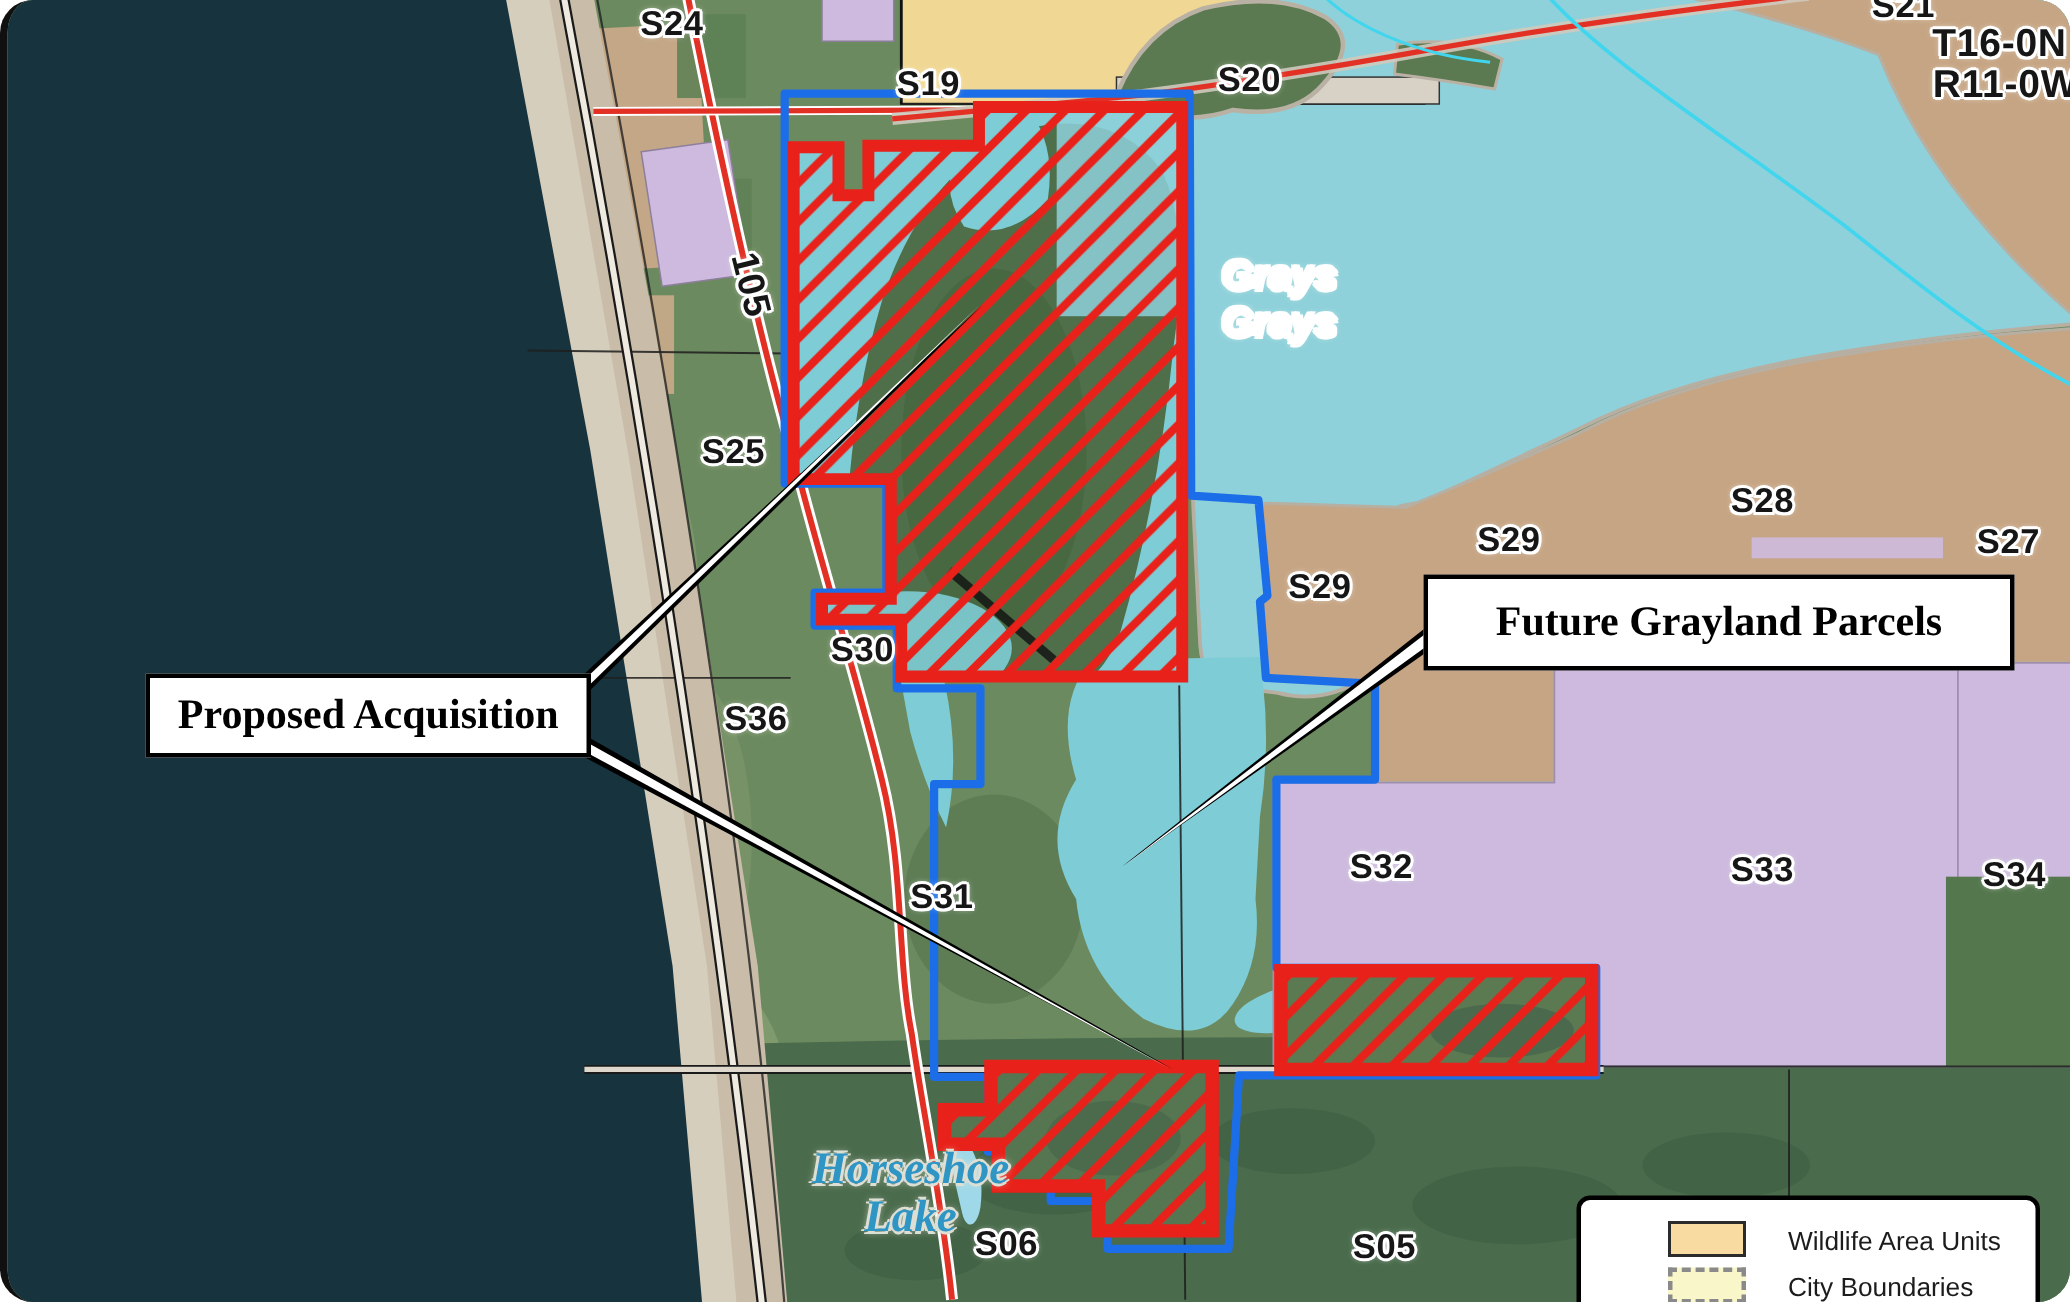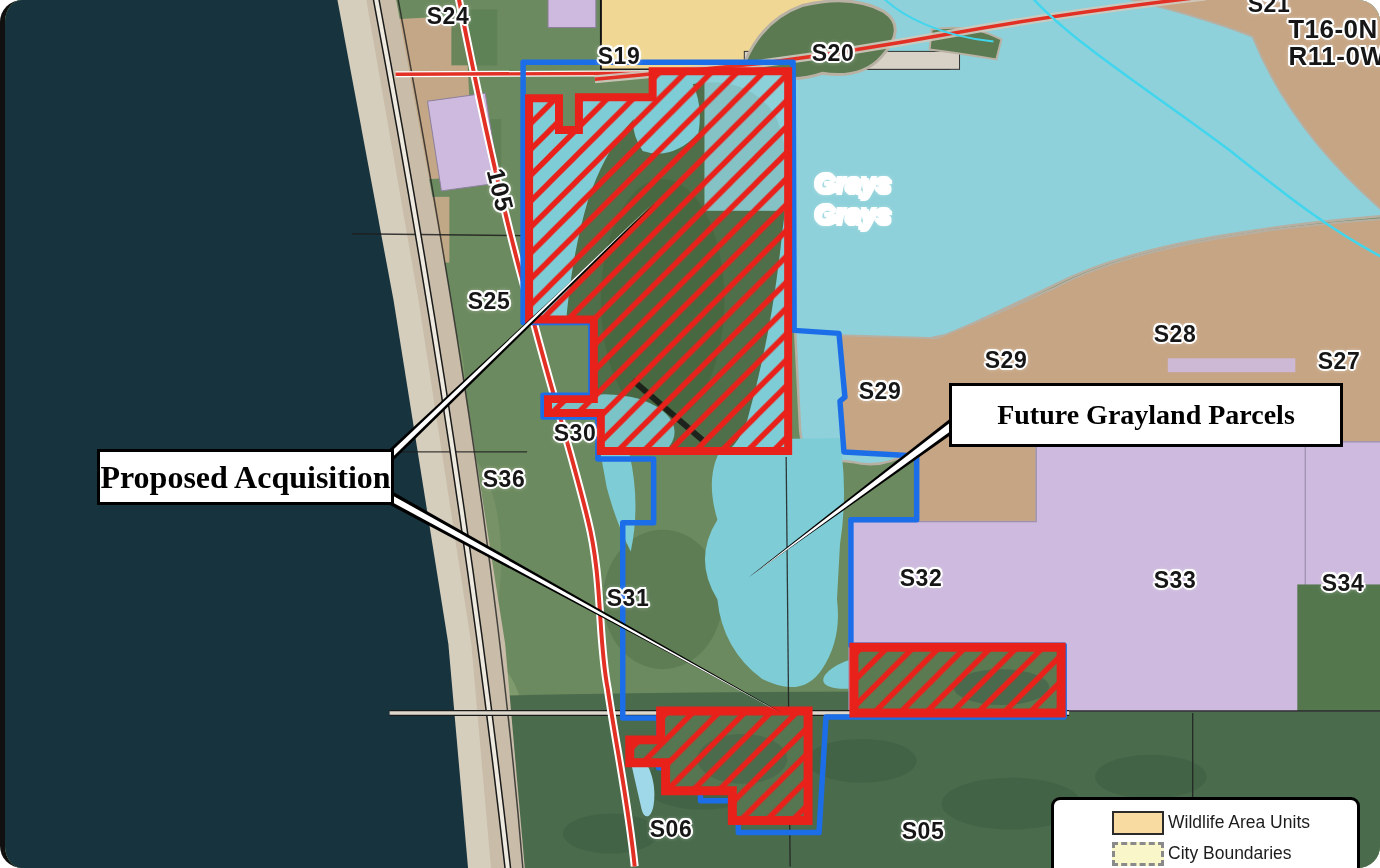--- a/index.html
+++ b/index.html
@@ -28,28 +28,28 @@
   }
   .horseshoe{
     font-family:"Liberation Serif",serif; font-size:30px; color:#2e95c5; line-height:1.05;
     text-shadow:2px 0 0 #dedfd4,-2px 0 0 #dedfd4,0 2px 0 #dedfd4,0 -2px 0 #dedfd4,0 0 6px #e6e7da;
   }
   .callout{
     position:absolute; z-index:4; background:#ffffff; border:3px solid #000;
     display:flex; align-items:center; justify-content:center; box-sizing:border-box;
     font-family:"Liberation Serif",serif; font-weight:bold; color:#000; white-space:nowrap;
   }
-  #callout-proposed{left:92px; top:449px; width:297px; height:56px; font-size:32px;}
+  #callout-proposed{left:92px; top:449px; width:297px; height:56px; font-size:28px;}
   #callout-future{left:944px; top:383px; width:394px; height:64px; font-size:28px;}
   .legend{
     position:absolute; left:1046px; top:797px; width:309px; height:120px; z-index:5;
     background:#fff; border:3px solid #000; border-radius:9px; box-sizing:border-box;
     padding:7px 0 0 15px;
   }
-  .legend-row{display:flex; align-items:center; gap:4px; height:31px;padding-left:43px;}
+  .legend-row{display:flex; align-items:flex-end; gap:28px; height:31px;padding-left:43px;}
   .swatch{width:52px; height:24px; box-sizing:border-box; flex:0 0 auto;}
   .swatch-wildlife{background:#f8dba1; border:2px solid #2b2b2b;}
   .swatch-city{background:#f9f7c9; border:3px dashed #8a8a8a;}
   .legend-label{font-size:17.5px; color:#1c1c1c;}
 </style>
 </head>
 <body>
 
 <div id="map-root">
 
@@ -189,20 +189,24 @@
 
   <div class="map-label twp" style="left:1328px;top:29px">T16-0N</div>
   <div class="map-label twp" style="left:1332px;top:56px">R11-0W</div>
 
   <div class="map-label hwy" style="left:495px;top:190px">105</div>
 
   <div class="water-name grays" style="left:848px;top:200px">
     <div>Grays</div>
     <div>Grays</div>
   </div>
+  <div class="water-name horseshoe" style="left:602px;top:795px">
+    <div>Horseshoe</div>
+    <div>Lake</div>
+  </div>
 
   <div class="callout" id="callout-proposed">Proposed Acquisition</div>
   <div class="callout" id="callout-future">Future Grayland Parcels</div>
 
   <div class="legend">
     <div class="legend-row">
       <span class="swatch swatch-wildlife"></span>
       <span class="legend-label">Wildlife Area Units</span>
     </div>
     <div class="legend-row">

